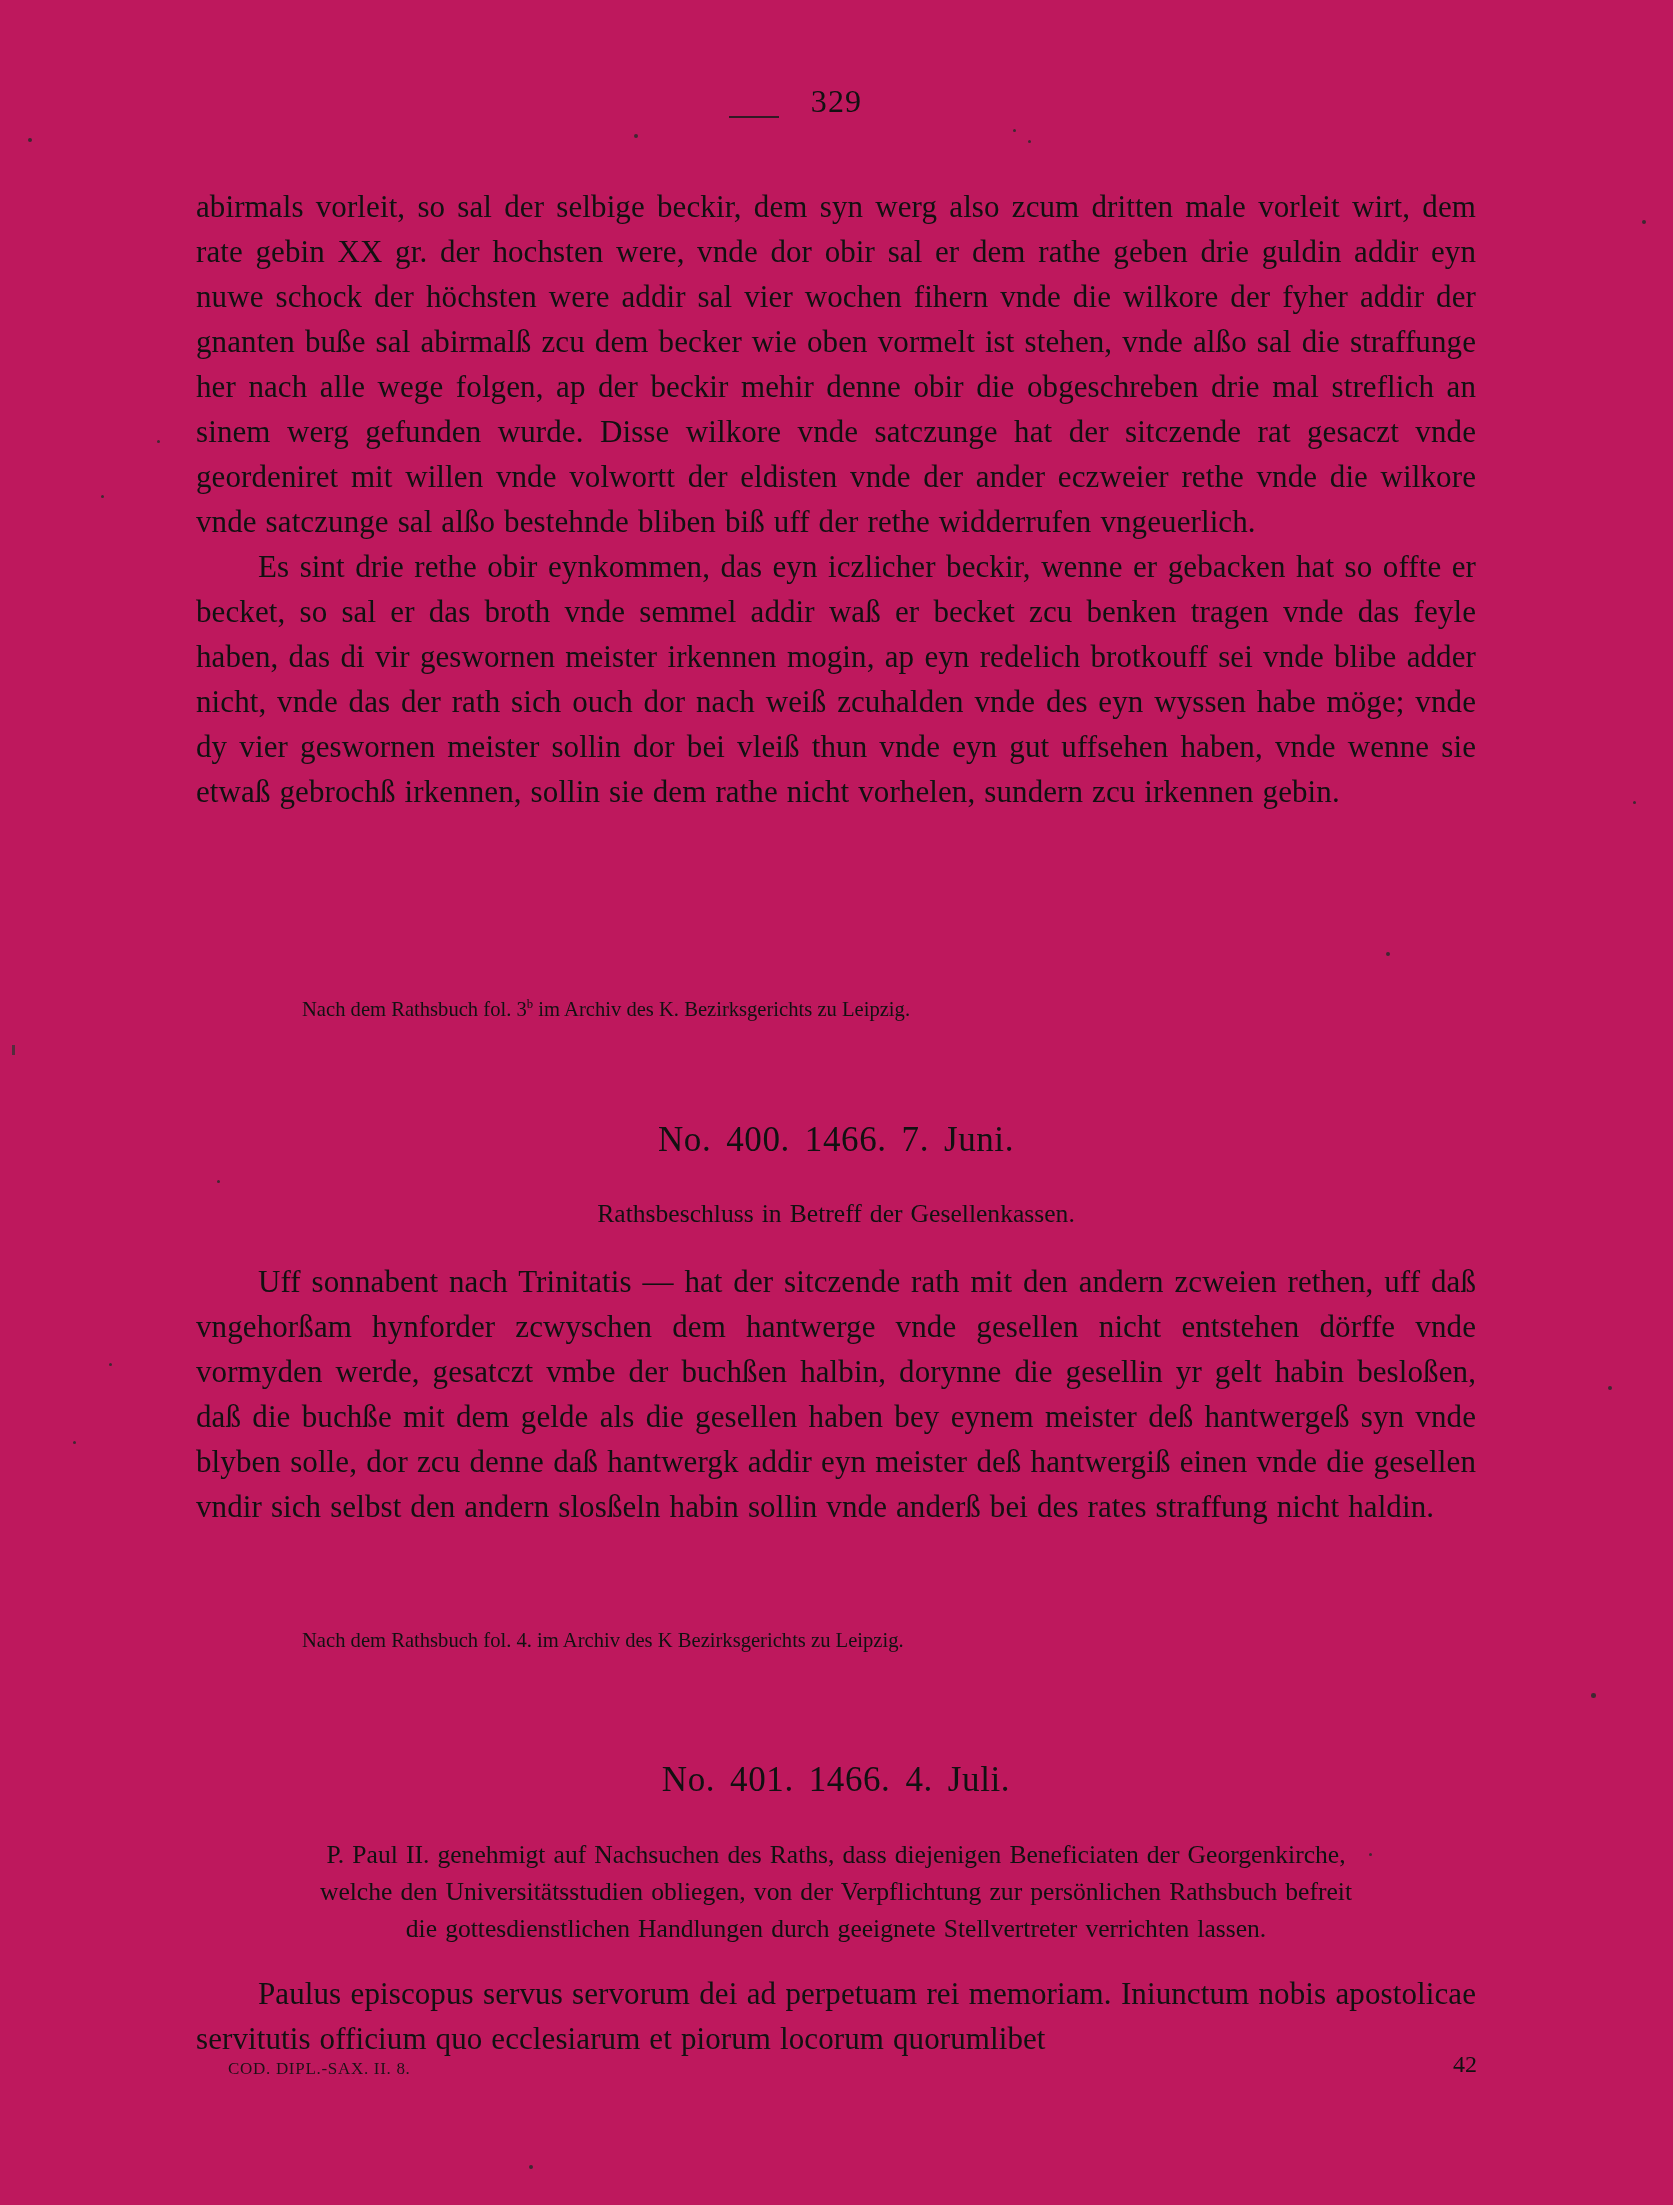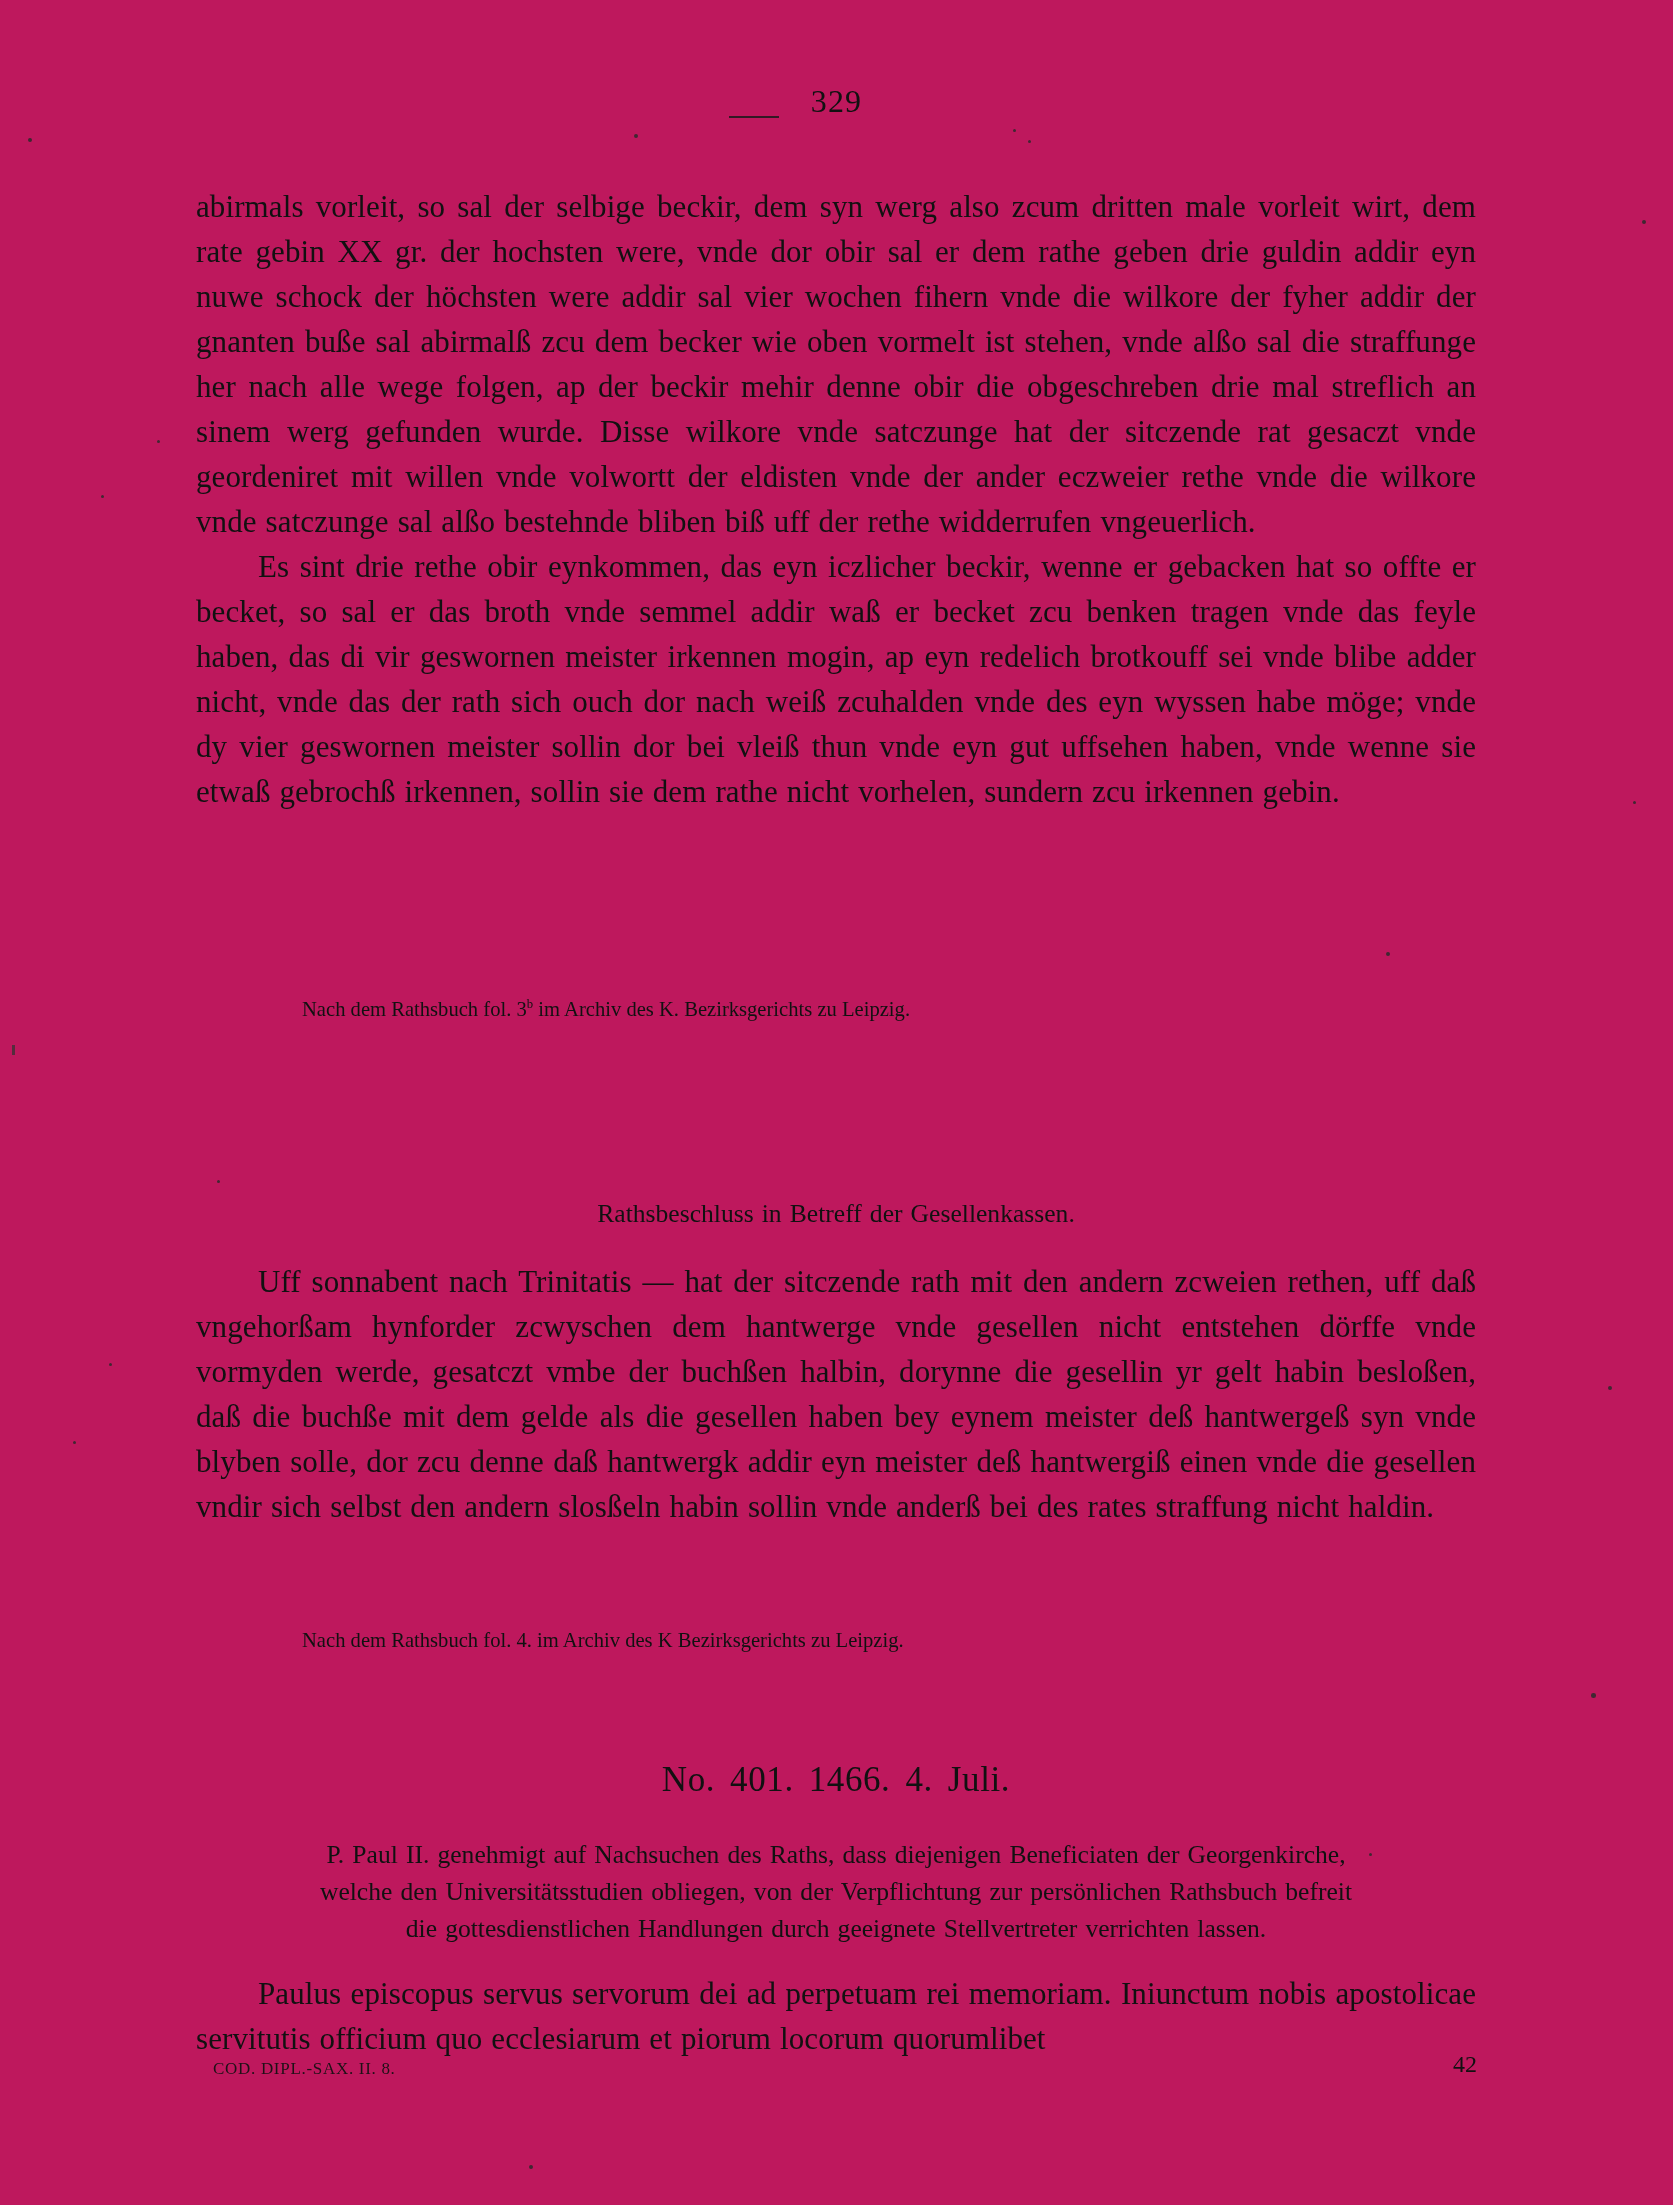--- a/index.html
+++ b/index.html
@@ -93,21 +93,21 @@
     text-align: center;
     word-spacing: 1.7px;
   }
   .regest.block {
     text-align: center;
   }
 
   
   .sig {
     position: absolute;
-    left: 213px;
+    left: 228px;
     top: 2059px;
     font-size: 17px;
     letter-spacing: 0.7px;
     opacity: .92;
   }
   .folio {
     position: absolute;
     right: 196px;
     top: 2051px;
     font-size: 24px;
@@ -148,20 +148,23 @@
 
   <div class="col" style="top:184px;">
     <p class="body">abirmals vorleit, so sal der selbige beckir, dem syn werg also zcum dritten male vorleit wirt, dem rate gebin XX gr. der hochsten were, vnde dor obir sal er dem rathe geben drie guldin addir eyn nuwe schock der höchsten were addir sal vier wochen fihern vnde die wilkore der fyher addir der gnanten buße sal abirmalß zcu dem becker wie oben vormelt ist stehen, vnde alßo sal die straffunge her nach alle wege folgen, ap der beckir mehir denne obir die obgeschreben drie mal streflich an sinem werg gefunden wurde. Disse wilkore vnde satczunge hat der sitczende rat gesaczt vnde geordeniret mit willen vnde volwortt der eldisten vnde der ander eczweier rethe vnde die wilkore vnde satczunge sal alßo bestehnde bliben biß uff der rethe widderrufen vngeuerlich.</p>
     <p class="body indent">Es sint drie rethe obir eynkommen, das eyn iczlicher beckir, wenne er gebacken hat so offte er becket, so sal er das broth vnde semmel addir waß er becket zcu benken tragen vnde das feyle haben, das di vir geswornen meister irkennen mogin, ap eyn redelich brotkouff sei vnde blibe adder nicht, vnde das der rath sich ouch dor nach weiß zcuhalden vnde des eyn wyssen habe möge; vnde dy vier geswornen meister sollin dor bei vleiß thun vnde eyn gut uffsehen haben, vnde wenne sie etwaß gebrochß irkennen, sollin sie dem rathe nicht vorhelen, sundern zcu irkennen gebin.</p>
   </div>
 
   <div class="col" style="top:989px;">
     <p class="source"><span>Nach dem Rathsbuch fol. 3</span><sup>b</sup><span> im Archiv des K. Bezirksgerichts zu Leipzig.</span></p>
   </div>
 
+  <div class="col" style="top:1120px;">
+    <h2 class="docnum">No. 400.   1466.   7. Juni.</h2>
+  </div>
   <div class="col" style="top:1195px;">
     <p class="regest">Rathsbeschluss in Betreff der Gesellenkassen.</p>
   </div>
   <div class="col" style="top:1259px;">
     <p class="body indent">Uff sonnabent nach Trinitatis — hat der sitczende rath mit den andern zcweien rethen, uff daß vngehorßam hynforder zcwyschen dem hantwerge vnde gesellen nicht entstehen dörffe vnde vormyden werde, gesatczt vmbe der buchßen halbin, dorynne die gesellin yr gelt habin besloßen, daß die buchße mit dem gelde als die gesellen haben bey eynem meister deß hantwergeß syn vnde blyben solle, dor zcu denne daß hantwergk addir eyn meister deß hantwergiß einen vnde die gesellen vndir sich selbst den andern slosßeln habin sollin vnde anderß bei des rates straffung nicht haldin.</p>
   </div>
   <div class="col" style="top:1620px;">
     <p class="source"><span>Nach dem Rathsbuch fol. 4. im Archiv des K</span><sup></sup><span> Bezirksgerichts zu Leipzig.</span></p>
   </div>
 

